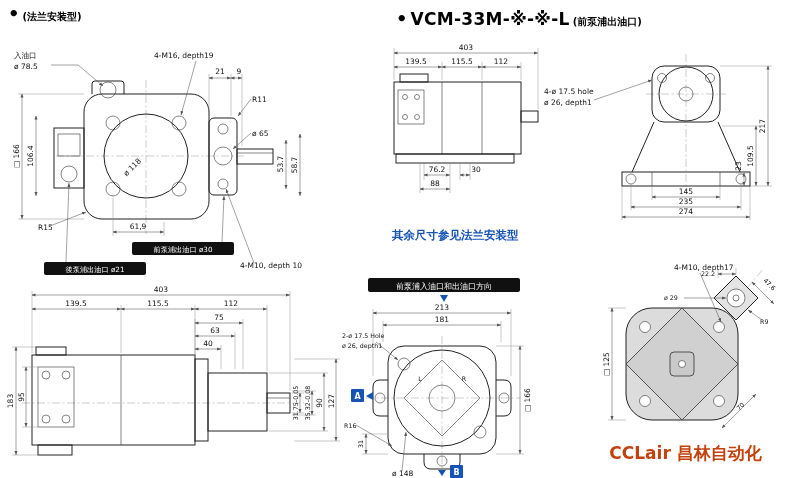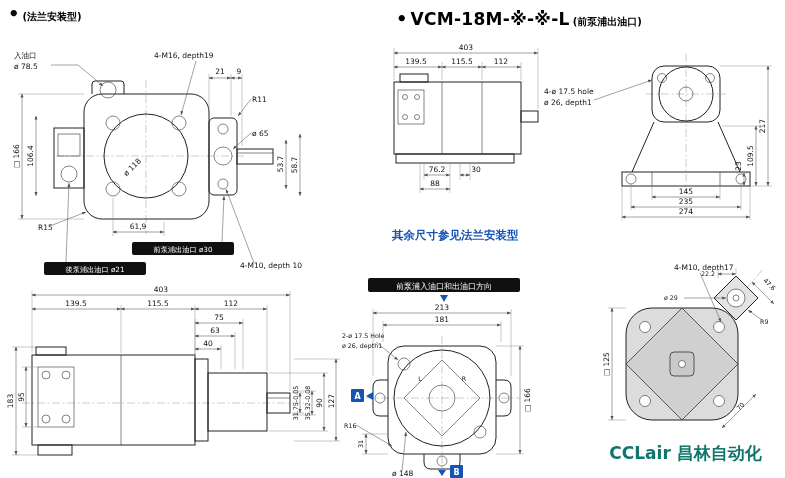--- a/index.html
+++ b/index.html
@@ -4,21 +4,21 @@
 <style>
   * { margin:0; padding:0; box-sizing:border-box; }
   html,body { background:#9a9a9a; }
   body { font-family:"DejaVu Sans","Liberation Sans",sans-serif; }
   .page { position:relative; width:785px; height:478px; background:#ffffff; overflow:hidden; margin:0 auto; }
   .heading { position:absolute; display:flex; align-items:baseline; gap:3px; color:#000; white-space:nowrap; }
   .heading .bullet { font-size:18px; font-weight:bold; }
   .heading .model  { font-size:17px; font-weight:bold; letter-spacing:.3px; }
   .heading .mount  { font-size:10px; font-weight:bold; }
   .blue-note { position:absolute; color:#1553b5; font-size:11.5px; font-weight:bold;text-align:right; }
-  .brand { position:absolute; color:#0f766e; font-size:17px; font-weight:bold; text-align:center; }
+  .brand { position:absolute; color:#c2410c; font-size:17px; font-weight:bold; text-align:center; }
   svg.drawing { position:absolute; overflow:visible; }
   text { font-family:"DejaVu Sans","Liberation Sans",sans-serif; }
   .t   { font-size:7.5px; fill:#111; }
   .t6  { font-size:6.3px; fill:#111; }
   .tm  { text-anchor:middle; }
   .te  { text-anchor:end; }
   .ln   { fill:none; stroke:#222; stroke-width:1; }
   .thin { fill:none; stroke:#333; stroke-width:.6; }
   .dim  { fill:none; stroke:#555; stroke-width:.55; marker-start:url(#arrS); marker-end:url(#arrE); }
   .ldr  { fill:none; stroke:#555; stroke-width:.55; marker-end:url(#arrE); }
@@ -49,21 +49,21 @@
       </marker>
     </defs>
   </svg>
 
   <div class="heading" style="left:8px;top:3px">
     <span class="bullet">•</span>
     <span class="mount">(法兰安装型)</span>
   </div>
   <div class="heading" style="left:396px;top:8px">
     <span class="bullet">•</span>
-    <span class="model">VCM-18M-※-※-L</span>
+    <span class="model">VCM-33M-※-※-L</span>
     <span class="mount">(前泵浦出油口)</span>
   </div>
 
   <svg class="drawing" style="left:6px;top:46px" width="335" height="232" viewBox="0 0 335 232">
     <g>
       <line class="cl" x1="50" y1="110" x2="240" y2="110"></line>
       <line class="cl" x1="140" y1="34" x2="140" y2="188"></line>
       <rect class="ln" x="78" y="48" width="125" height="125" rx="18"></rect>
       <path class="ln" d="M86,48 L86,38 Q86,35 89,35 L115,35 Q118,35 118,38 L118,48"></path>
       <circle class="thin" cx="102" cy="44" r="8"></circle>

